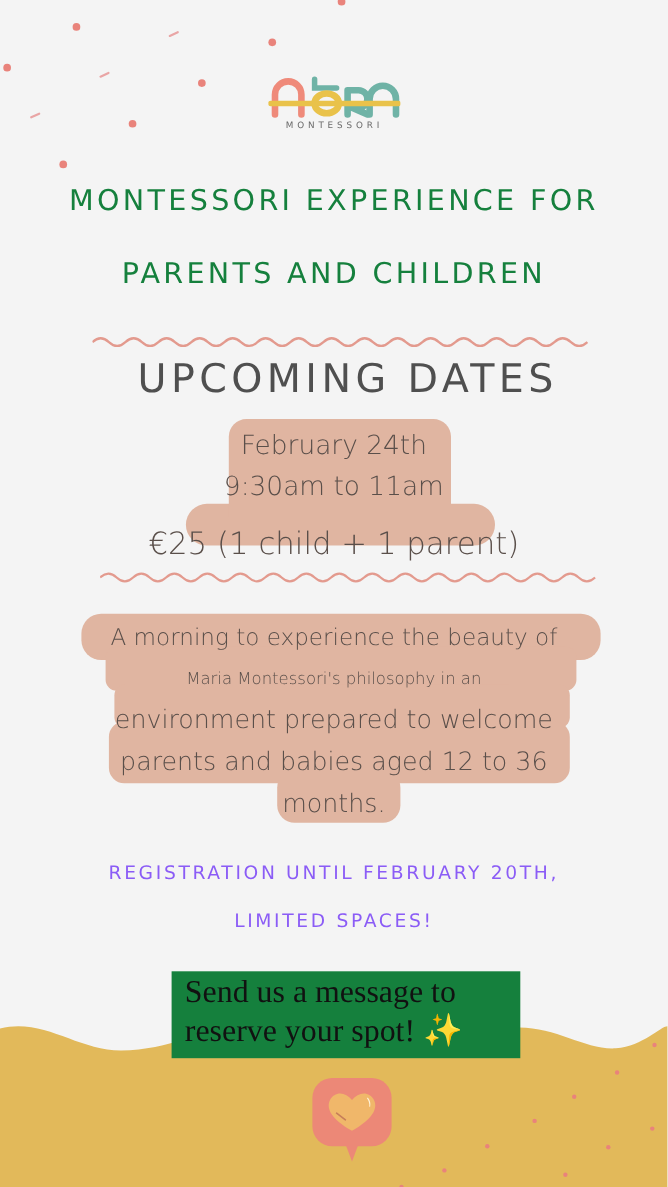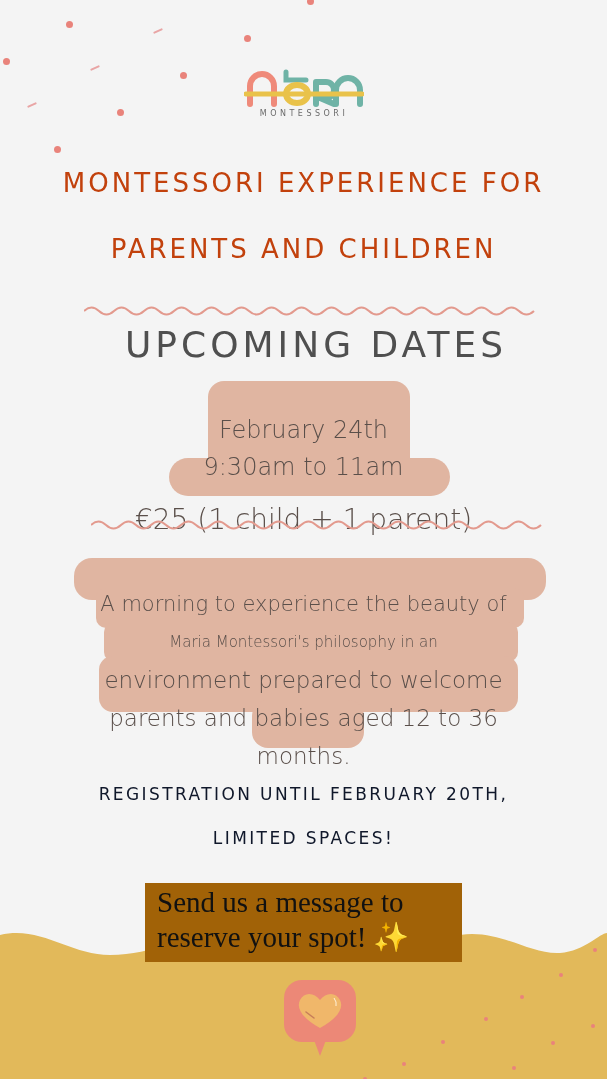--- a/index.html
+++ b/index.html
@@ -12,49 +12,49 @@
     }
     .confetti-dot { position: absolute; width: 7px; height: 7px; border-radius: 50%; background: #e9837b; }
     .confetti-dash { position: absolute; width: 10px; height: 2px; background: #e9a5a5; border-radius: 1px; transform: rotate(-25deg); }
 
     .logo { position: absolute; left: 244px; top: 66px; width: 120px; height: 58px; }
     .logo-sub { position: absolute; left: 0; top: 43px; width: 120px; text-align: center; font-size: 8px; letter-spacing: 3.5px; color: #6b6b6b; font-family: "DejaVu Sans", sans-serif; }
 
     .title-line {
       position: absolute; left: 0; width: 607px; text-align: center;
       font-family: "DejaVu Sans", sans-serif;
-      font-size: 26px; letter-spacing: 3px; color: #c2410c; font-weight: normal;
+      font-size: 26px; letter-spacing: 3px; color: #15803d; font-weight: normal;
       font-variant: small-caps;
     }
 
     .wave { position: absolute; }
 
     .heading {
       position: absolute; left: 0; width: 632px; text-align: center;
       font-size: 36px; letter-spacing: 4px; color: #4f4f4f;
       font-family: "DejaVu Sans", sans-serif;
     }
 
     .blob { position: absolute; background: #e0b5a1; }
     .blob-text {
       position: absolute; left: 0; width: 607px; text-align: center;
-      font-family: "DejaVu Sans", sans-serif; color: #5a4f4a; font-weight: 300; margin-top: 25px;
+      font-family: "DejaVu Sans", sans-serif; color: #5a4f4a; font-weight: 300;
     }
 
     .reg-line {
       position: absolute; left: 0; width: 607px; text-align: center;
-      font-size: 17px; letter-spacing: 2.4px; color: #0f172a;
+      font-size: 17px; letter-spacing: 2.4px; color: #8b5cf6;
       font-family: "DejaVu Sans", sans-serif;
     }
 
     .footer-bg { position: absolute; left: 0; top: 925px; width: 607px; height: 154px; }
 
     .cta {
-      position: absolute; left: 145px; top: 883px; width: 317px; height: 79px;
-      background: #a16207;
+      position: absolute; left: 156px; top: 883px; width: 317px; height: 79px;
+      background: #15803d;
     }
     .cta-text {
       position: absolute; left: 12px; top: 2px; width: 310px;
       font-family: "Liberation Serif", "DejaVu Serif", serif;
       font-size: 29px; line-height: 35px; color: #111111;
     }
     .sparkle { color: #f2c94c; }
 
     .heart-bubble { position: absolute; left: 282px; top: 978px; width: 76px; height: 80px; }
   </style>

